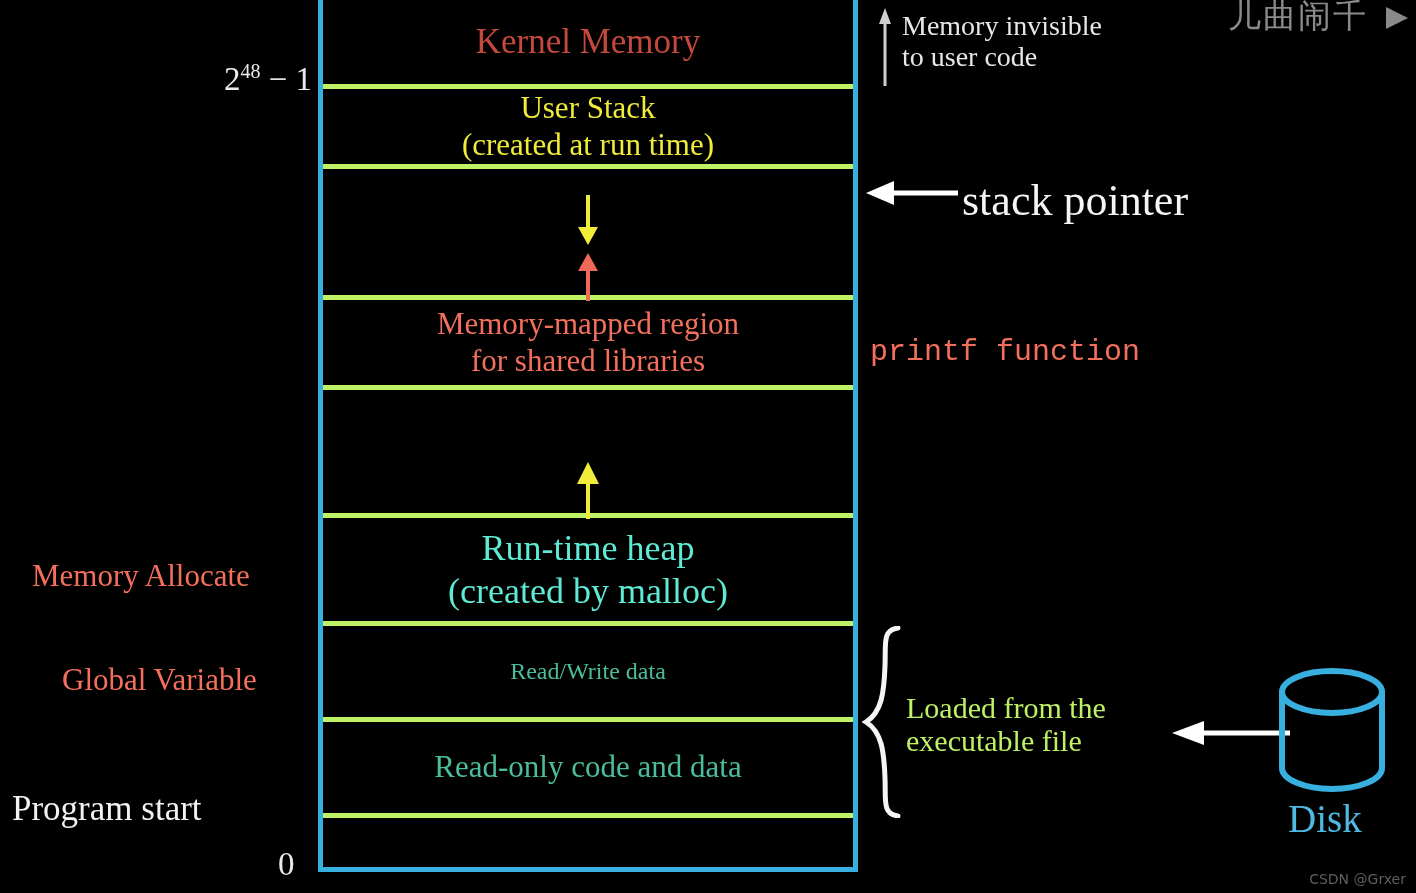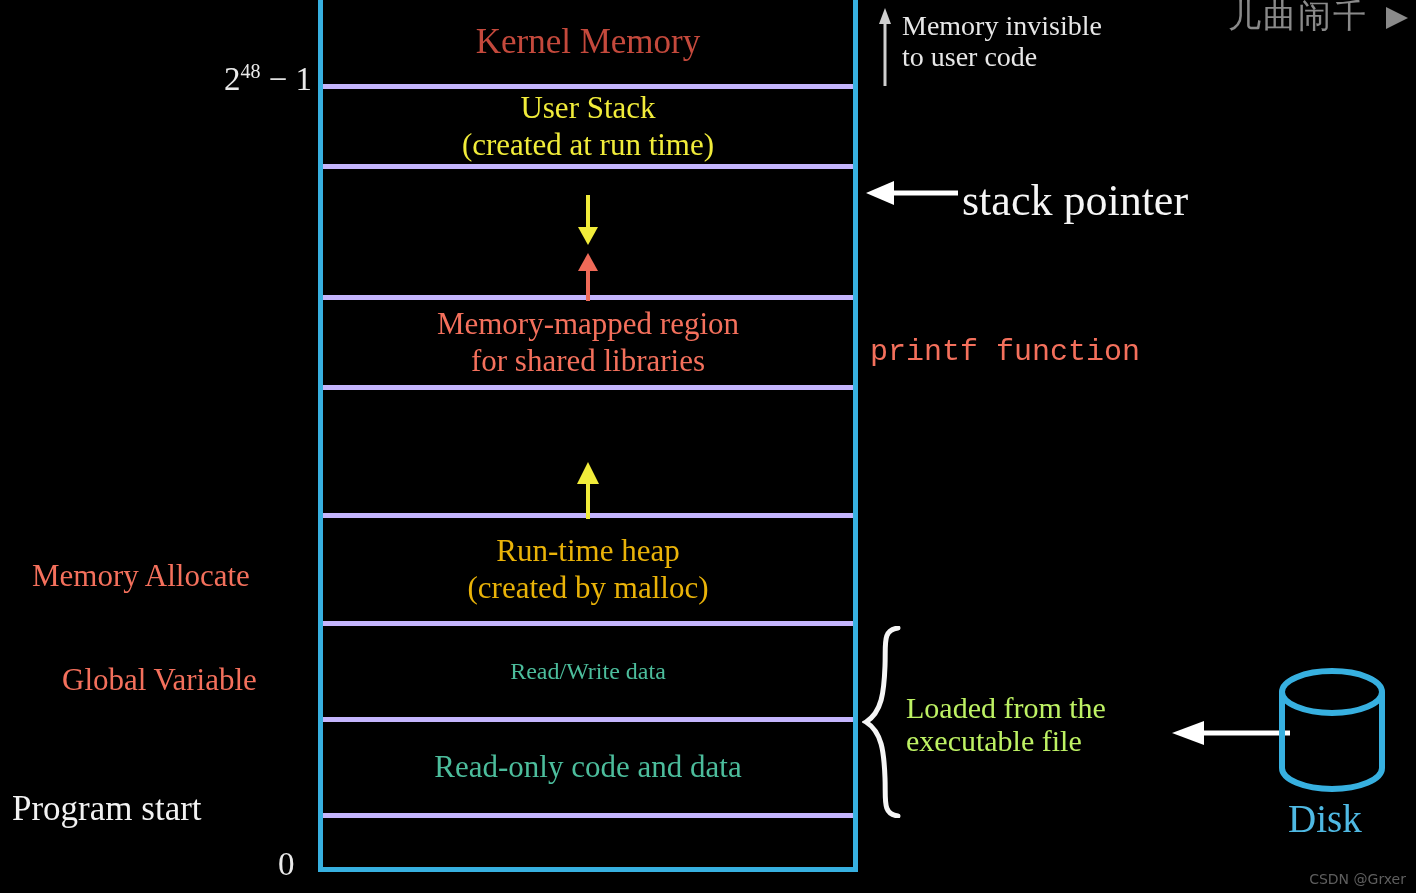--- a/index.html
+++ b/index.html
@@ -27,37 +27,37 @@
     height: 872px;
     box-sizing: border-box;
     border: 5px solid #37b0e0;
     border-top: none;
   }
   .mem-seg {
     position: absolute;
     left: 0;
     width: 100%;
     box-sizing: border-box;
-    border-bottom: 5px solid #c4b5fd;
+    border-bottom: 5px solid #bef264;
     display: flex;
     align-items: center;
     justify-content: center;
     text-align: center;
     line-height: 1.18;
   }
   .mem-seg .seg-label {
     display: block;
     width: 100%;
     padding: 0 8px;
     box-sizing: border-box;
   }
   .seg-kernel   { color: #c4493c; font-size: 35px; }
   .seg-stack    { color: #f1ec3a; font-size: 31px; }
   .seg-mmap     { color: #f4705c; font-size: 31px; }
-  .seg-heap     { color: #eab308; font-size: 31px; }
+  .seg-heap     { color: #5eead4; font-size: 36px; }
   .seg-rw       { color: #4cbd9c; font-size: 24px; }
   .seg-ro       { color: #4cbd9c; font-size: 31px; text-align: center; }
 
   
   .addr-label {
     position: absolute;
     color: #eaeaea;
     white-space: nowrap;
   }
   #addr-top { right: 1104px; top: 60px; font-size: 33px; }

